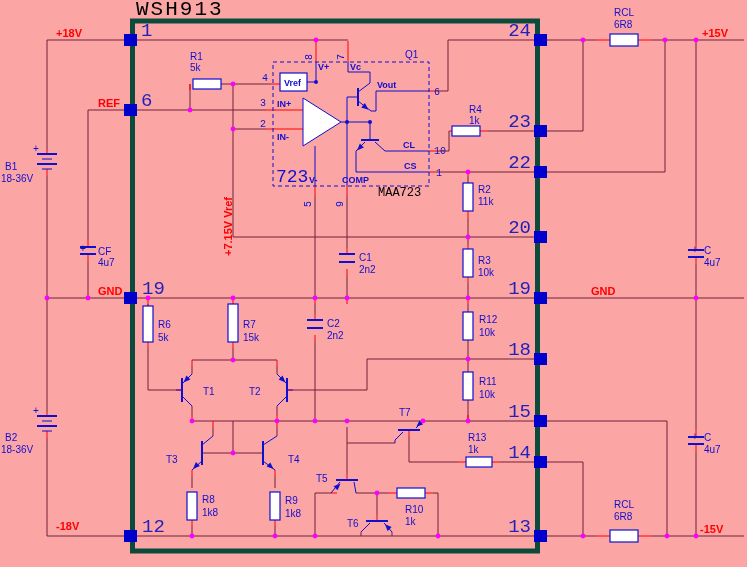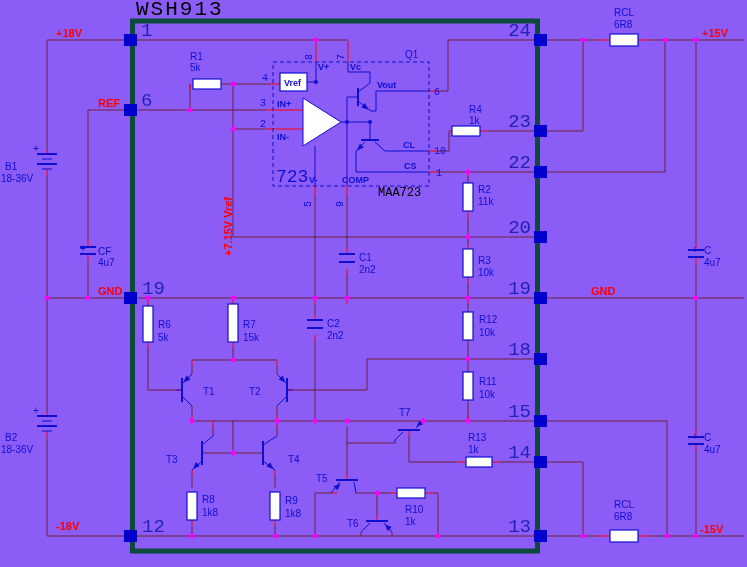--- a/index.html
+++ b/index.html
@@ -1,16 +1,16 @@
 <!DOCTYPE html>
 <html><head>
 <meta charset="utf-8">
 <style>
   html,body{margin:0;padding:0;background:#fff;}
-  .stage{position:relative;width:747px;height:567px;background:#8b5cf6;overflow:hidden;
+  .stage{position:relative;width:747px;height:567px;background:#fca5a5;overflow:hidden;
          font-family:"Liberation Sans",sans-serif;}
   svg{display:block}
   .w   {stroke:#71203a;stroke-width:1;fill:none;}
   .ld  {stroke:#ff0000;stroke-width:1;fill:none;}
   .bl  {stroke:#0f0fd0;stroke-width:1;fill:none;}
   .bl2 {stroke:#0f0fd0;stroke-width:2;fill:none;}
   .cbox{stroke:#0f0fd0;stroke-width:1.2;fill:#ffffff;}
   .dash{stroke:#0f0fd0;stroke-width:1;fill:none;stroke-dasharray:4 3;}
   .dot {fill:#ff00ff;stroke:none;}
   .bdot{fill:#0f0fd0;stroke:none;}

